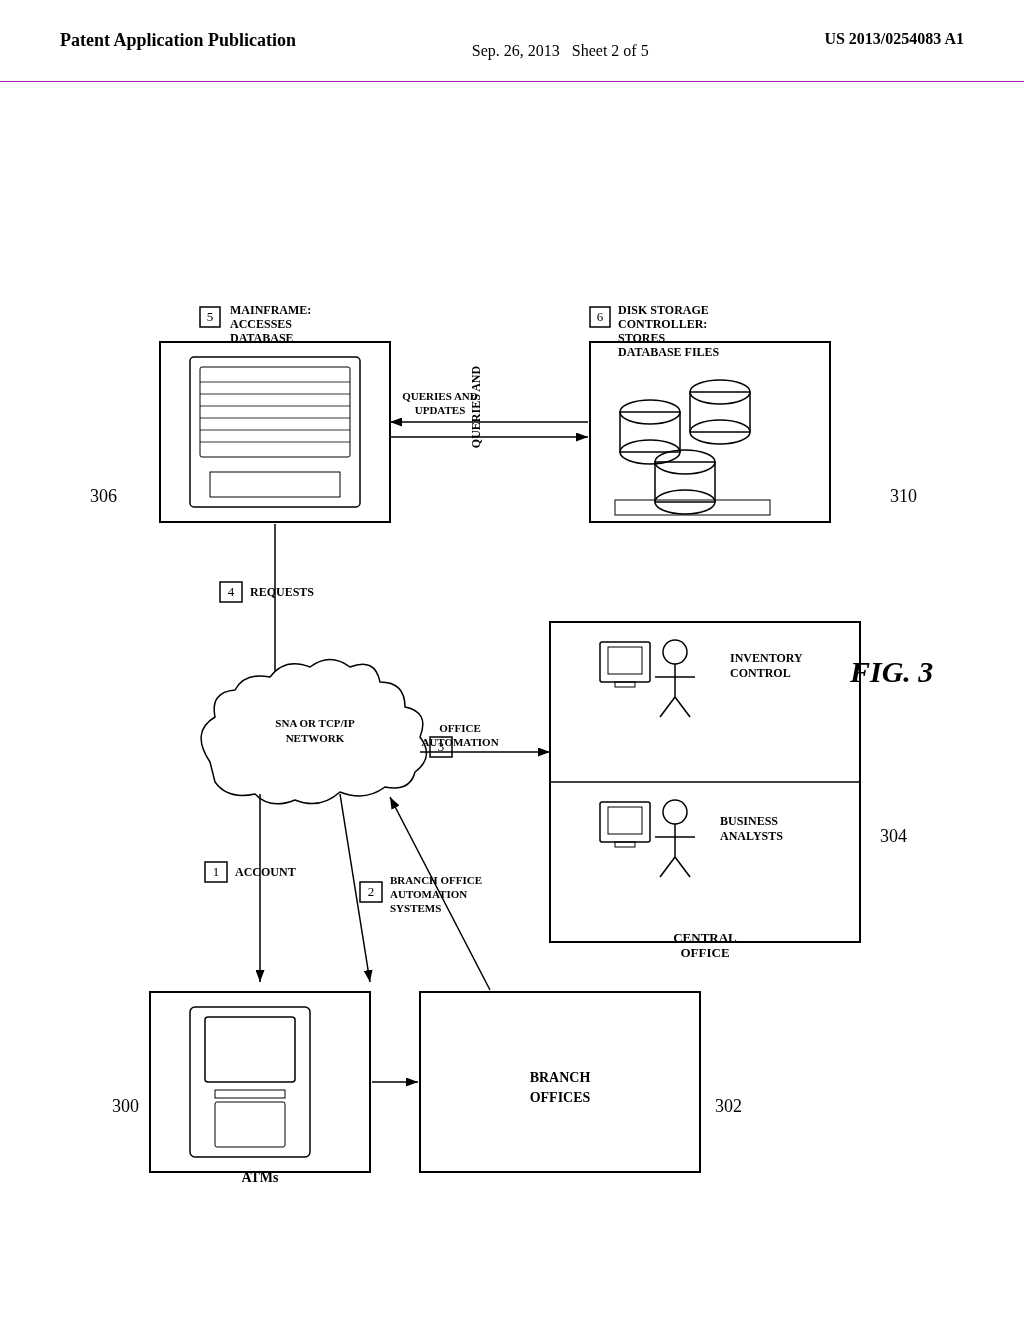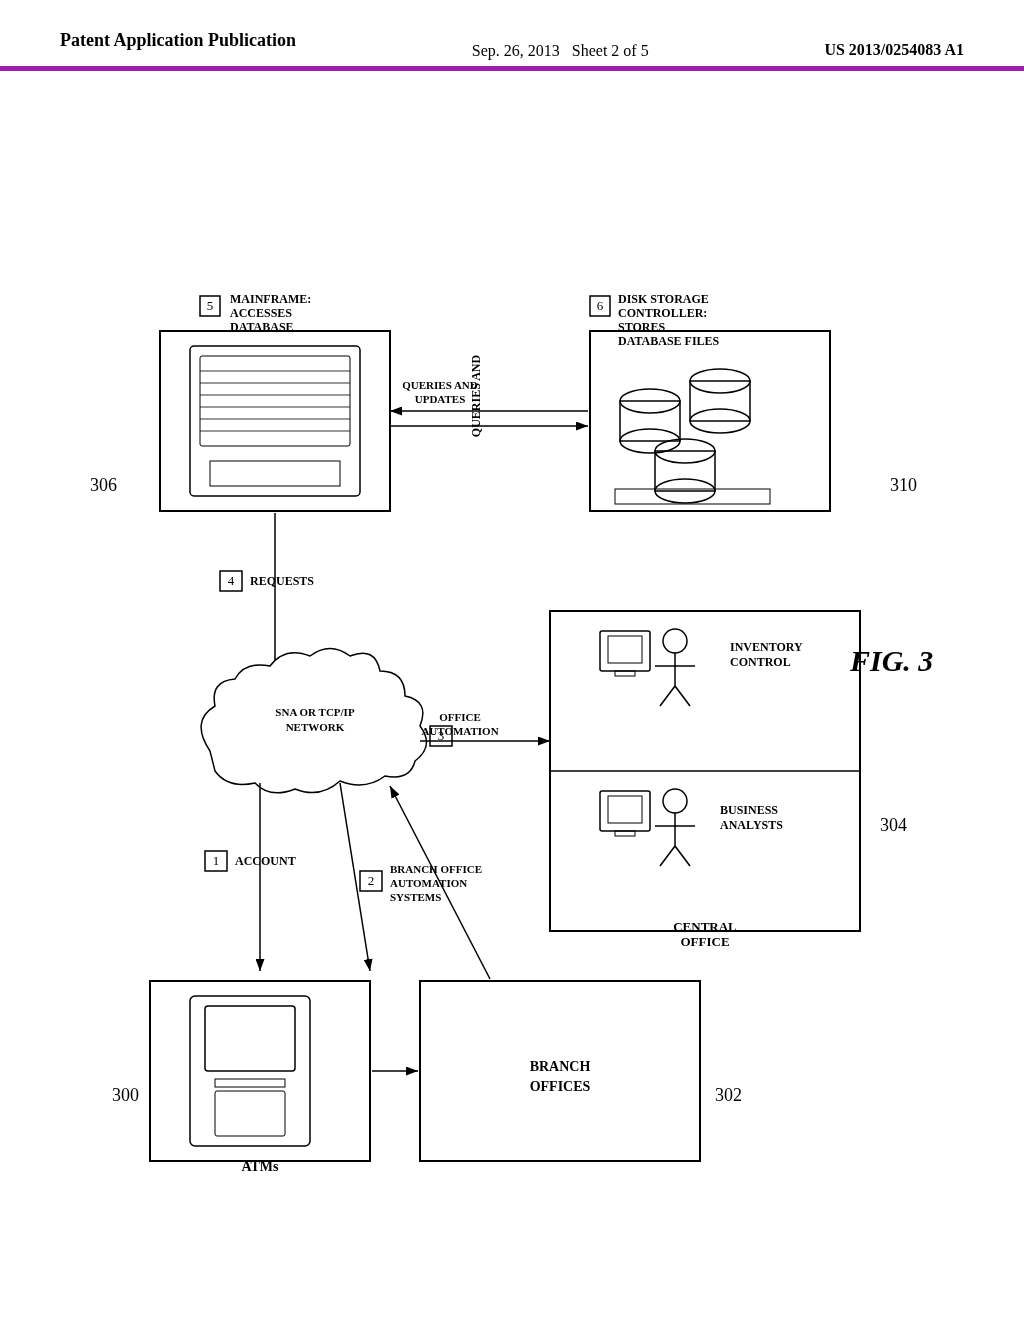--- a/index.html
+++ b/index.html
@@ -10,36 +10,35 @@
       font-family: 'Times New Roman', Times, serif;
       overflow: hidden;
       position: relative;
     }
 
     
     .header {
       display: flex;
       justify-content: space-between;
       align-items: flex-start;
-      padding: 30px 60px 6px 60px;
-      border-bottom: 5px solid #a21caf;
+      padding: 30px 60px 21px 60px;
+      border-bottom: 1px solid #a21caf;
     }
     .header-left {
       font-weight: bold;
       font-size: 18px;
     }
     .header-center {
       text-align: center;
       font-size: 16px;
       margin-top: 12px;
     }
     .header-right {
       font-size: 16px;
       font-weight: bold;
-      margin-top: 11px;
     }
 
     
     .diagram-area {
       position: relative;
       width: 100%;
       height: 1220px;
       padding: 20px;
     }
 

